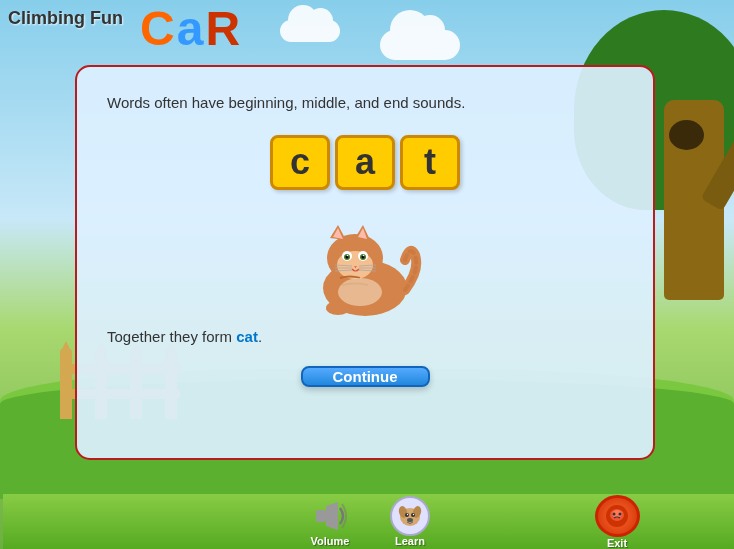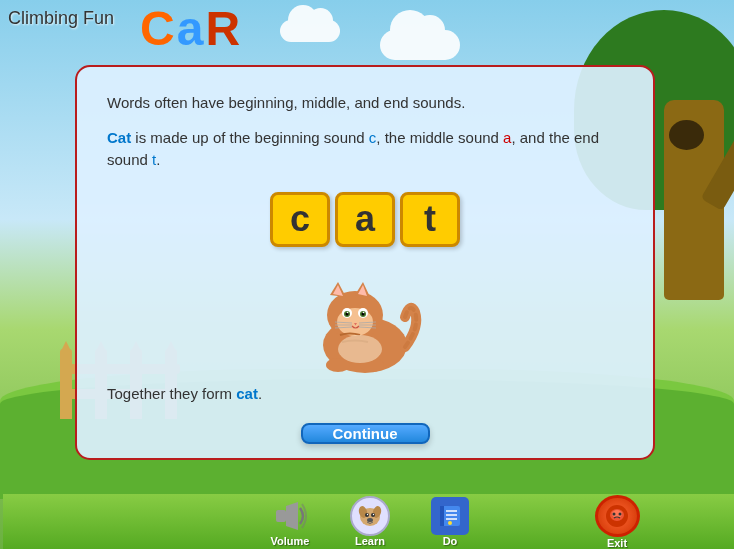--- a/index.html
+++ b/index.html
@@ -158,21 +158,21 @@
 
     
     .title-area {
       position: absolute;
       top: 8px;
       left: 8px;
       z-index: 10;
     }
     .game-title {
       font-size: 18px;
-      font-weight: normal;
+      font-weight: bold;
       color: #333;
       text-shadow: 1px 1px 2px rgba(255,255,255,0.8);
       text-align: center;
     }
 
     
     .title-letters {
       position: absolute;
       top: 5px;
       left: 140px;
@@ -393,23 +393,20 @@
   <span class="letter-decor letter-a">a</span>
   <span class="letter-decor letter-r">R</span>
 </div>
 
 <div class="content-box">
 
   <div class="instruction-text">
     <span>Words often have beginning, middle, and end sounds.</span>
   </div>
 
-  <div class="instruction-text">
-    <span class="highlight-cat">Cat</span><span> is made up of the beginning sound </span><span class="highlight-c">c</span><span>, the middle sound </span><span class="highlight-a">a</span><span>, and the end sound </span><span class="highlight-t">t</span><span>.</span>
-  </div>
 
   <div class="letter-blocks">
     <div class="letter-block">
       <span>c</span>
     </div>
     <div class="letter-block">
       <span>a</span>
     </div>
     <div class="letter-block">
       <span>t</span>
@@ -507,35 +504,20 @@
 
             <ellipse cx="14" cy="18" rx="3" ry="2" fill="#555"></ellipse>
 
             <path d="M11,20 Q14,23 17,20" stroke="#666" stroke-width="1" fill="none"></path>
           </svg>
         </div>
       </div>
       <span class="toolbar-label">Learn</span>
     </div>
 
-    <div class="toolbar-item">
-      <div class="toolbar-icon">
-        <div class="book-icon-wrap">
-          <svg width="26" height="26" viewBox="0 0 26 26">
-            <rect x="3" y="3" width="20" height="20" rx="2" fill="#4488ee"></rect>
-            <rect x="3" y="3" width="4" height="20" fill="#2255bb"></rect>
-            <line x1="9" y1="8" x2="20" y2="8" stroke="white" stroke-width="1.5"></line>
-            <line x1="9" y1="12" x2="20" y2="12" stroke="white" stroke-width="1.5"></line>
-            <line x1="9" y1="16" x2="20" y2="16" stroke="white" stroke-width="1.5"></line>
-            <circle cx="13" cy="20" r="2" fill="#ffdd33"></circle>
-          </svg>
-        </div>
-      </div>
-      <span class="toolbar-label">Do</span>
-    </div>
 
   </div>
 
   <div class="toolbar-right">
 
     <div class="toolbar-item">
       <div class="exit-btn">
         <svg width="26" height="26" viewBox="0 0 26 26">
           <circle cx="13" cy="13" r="11" fill="#cc3300"></circle>
           <ellipse cx="13" cy="12" rx="7" ry="6" fill="#ee5533"></ellipse>

